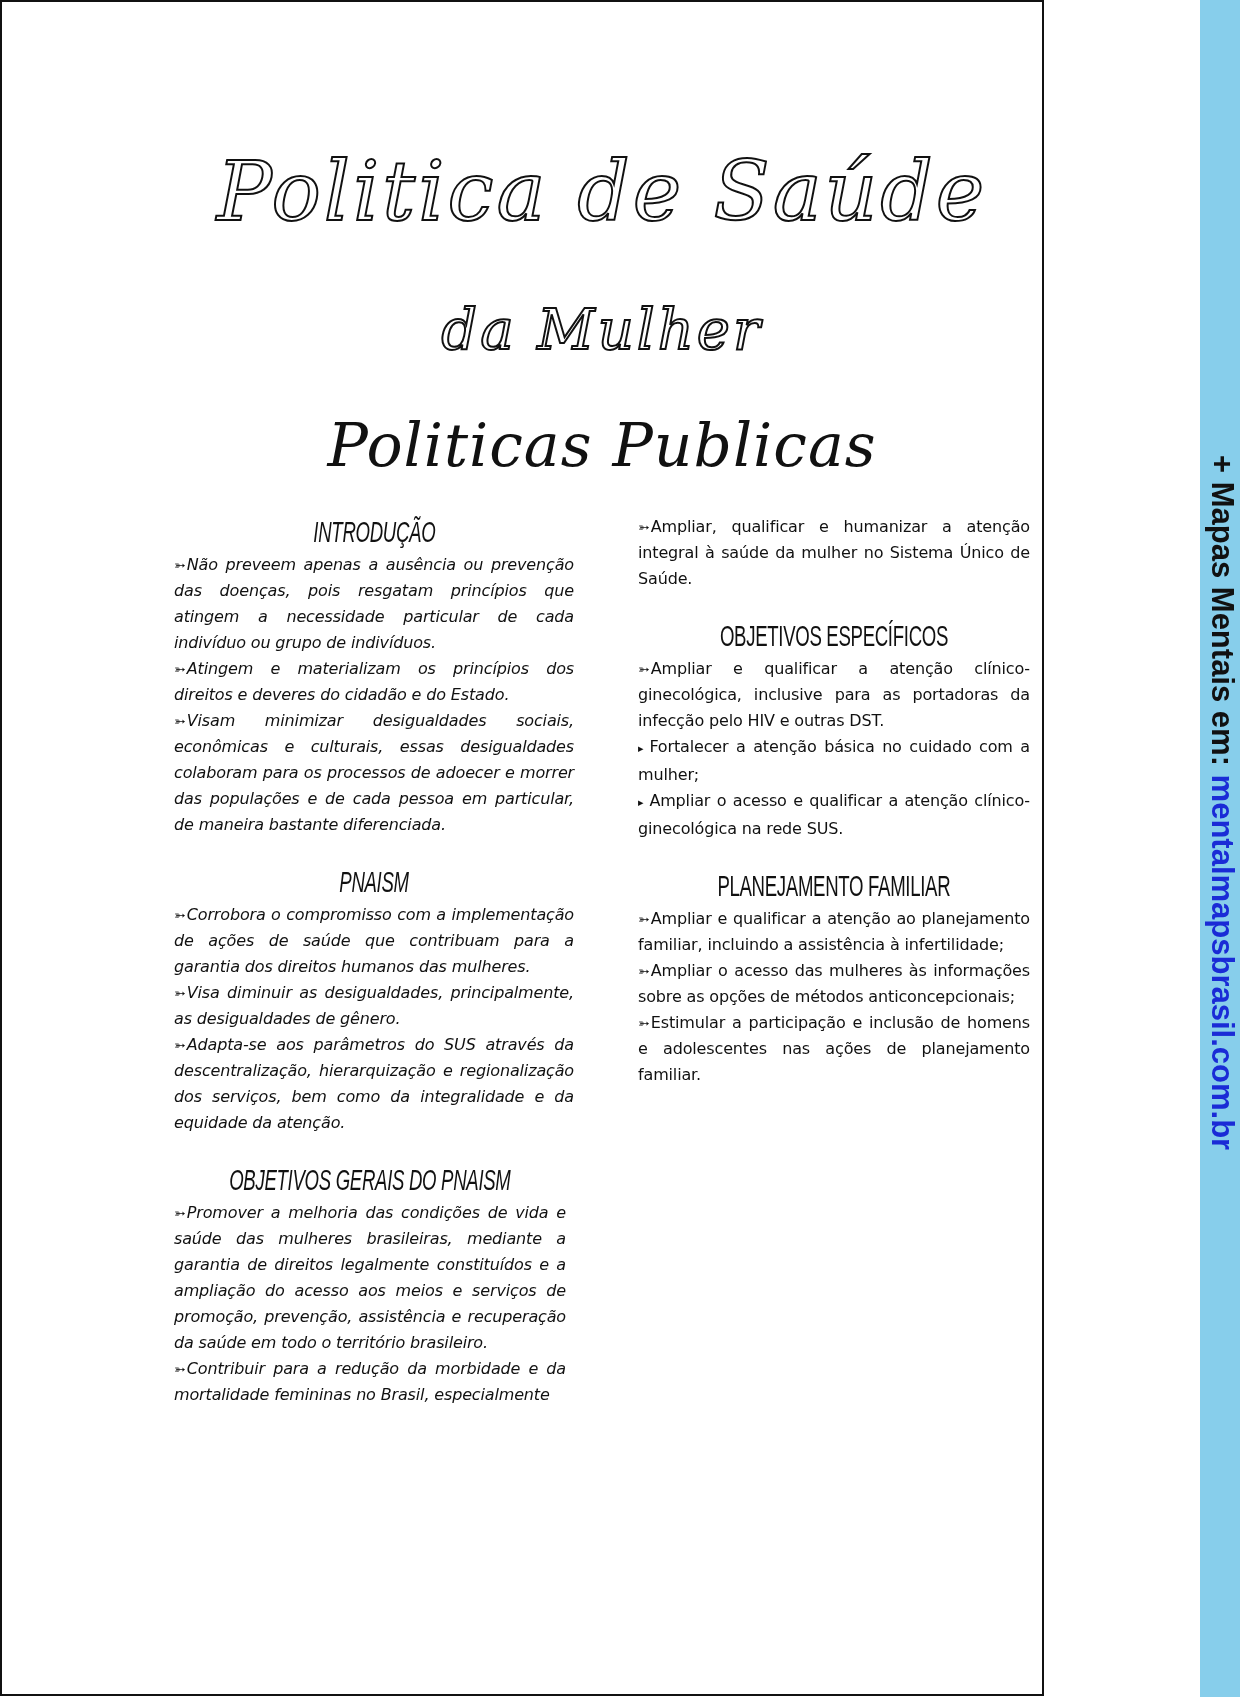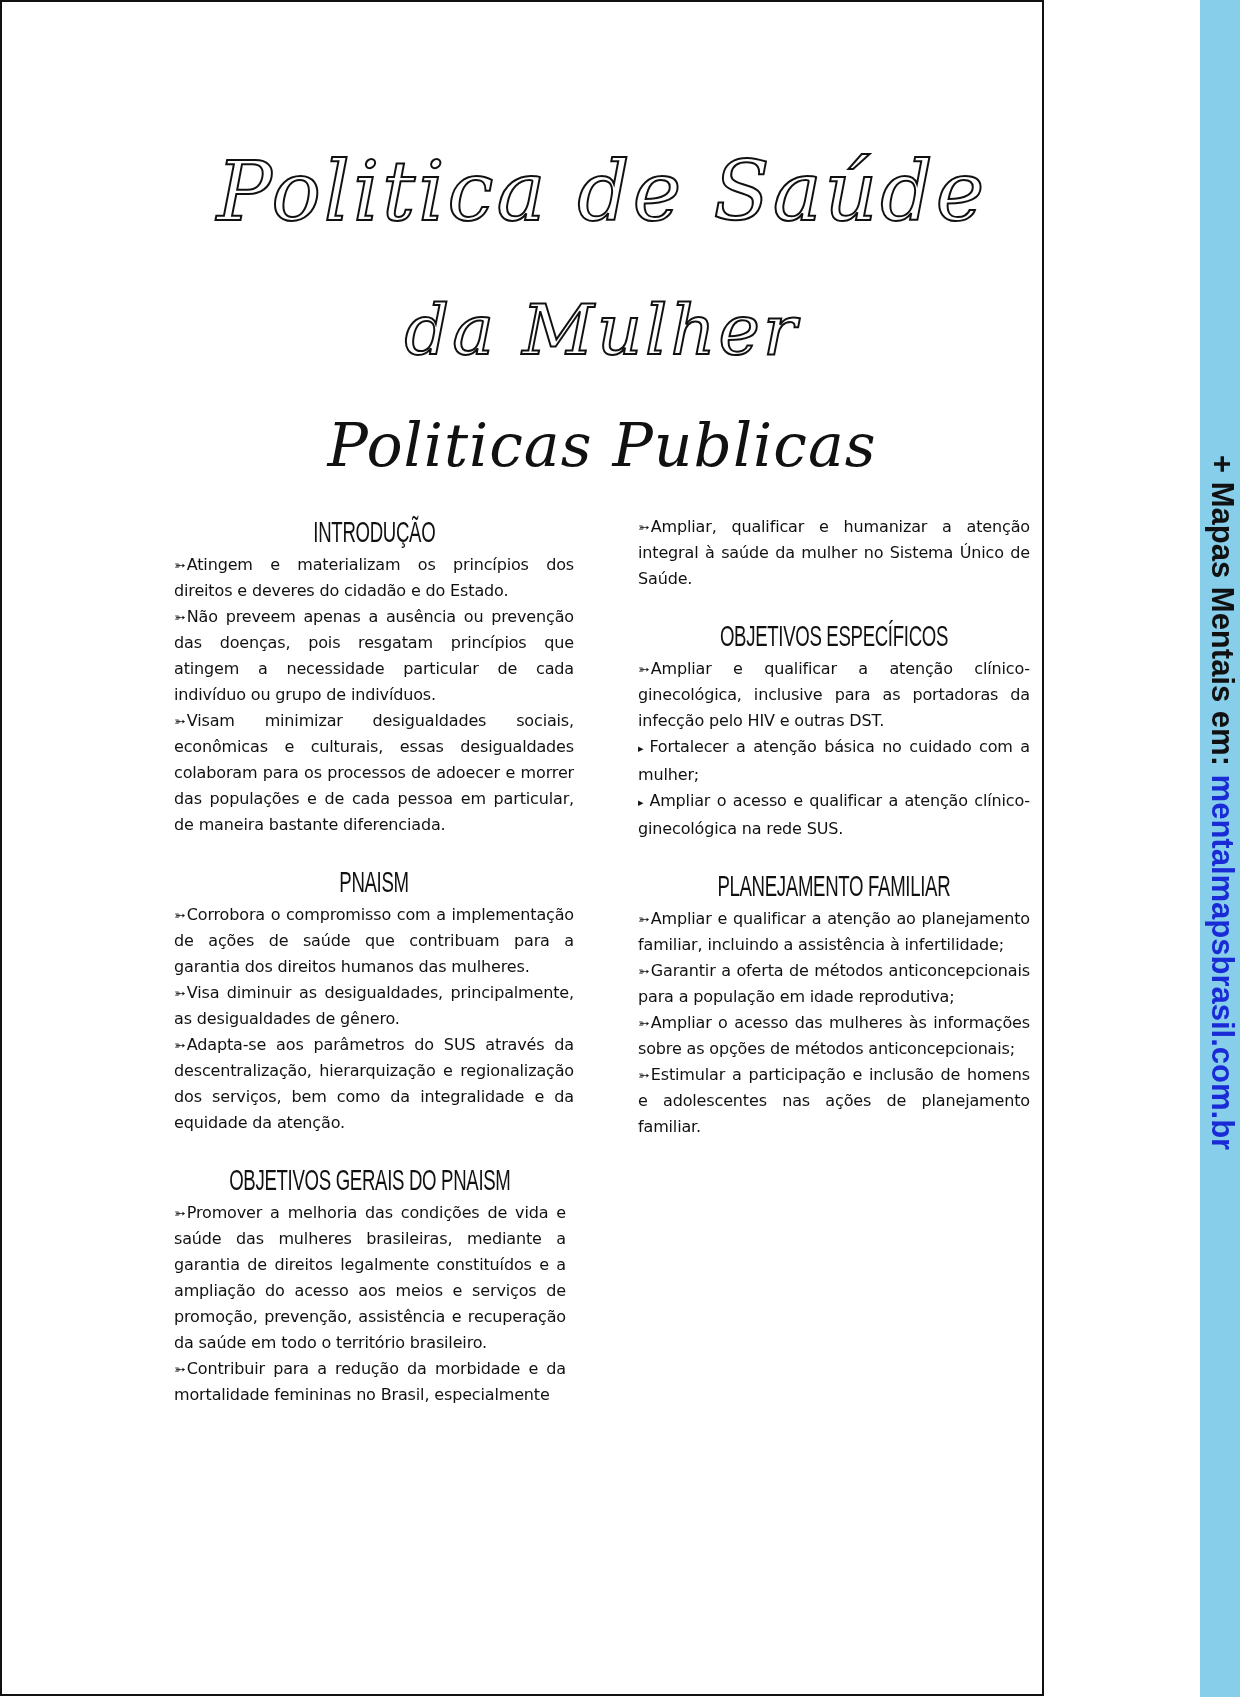--- a/index.html
+++ b/index.html
@@ -26,29 +26,29 @@
   }
   .sidebar-text .url { color: #1a2bd6; }
 
   .title {
     position: absolute; left: 0; width: 1200px; text-align: center;
     font-family: "DejaVu Serif", serif; font-style: italic; font-weight: normal;
     color: #fff; -webkit-text-stroke: 2px #111;
     letter-spacing: 3px;
   }
   .title-line1 { top: 140px; font-size: 82px; line-height: 100px; }
-  .title-line2 { top: 278px; font-size: 70px; line-height: 100px; }
+  .title-line2 { top: 278px; font-size: 56px; line-height: 100px; }
   .subtitle {
     position: absolute; left: 0; width: 1200px; top: 412px; text-align: center;
     font-family: "DejaVu Serif", serif; font-style: italic;
     font-size: 60px; line-height: 62px; color: #111; letter-spacing: 1px;
   }
 
   .col { position: absolute; }
-  .col-left { left: 172px; top: 512px; width: 400px; }
+  .col-left { left: 172px; top: 512px; width: 400px; font-style: italic; }
   .col-right { left: 636px; top: 512px; width: 392px; }
 
   .section-heading {
     text-align: center;
     font-family: "Liberation Sans Narrow", "Liberation Sans", sans-serif;
     font-weight: normal;
     font-size: 30px; line-height: 36px; height: 36px;
     color: #111; letter-spacing: -0.5px;
     transform: scaleX(0.62);
     white-space: nowrap;
@@ -72,22 +72,22 @@
   <div class="title title-line1">Politica de Saúde</div>
   <div class="title title-line2">da Mulher</div>
   <div class="subtitle">Politicas Publicas</div>
 
   <div class="col col-left">
 
     <div class="section">
       <div class="section-heading-wrap">
           <div class="section-heading">INTRODUÇÃO</div>
         </div>
+      <p class="para"><span class="bullet">➳</span><span>Não preveem apenas a ausência ou prevenção das doenças, pois resgatam princípios que atingem a necessidade particular de cada indivíduo ou grupo de indivíduos.</span></p>
       <p class="para"><span class="bullet">➳</span><span>Atingem e materializam os princípios dos direitos e deveres do cidadão e do Estado.</span></p>
-      <p class="para"><span class="bullet">➳</span><span>Não preveem apenas a ausência ou prevenção das doenças, pois resgatam princípios que atingem a necessidade particular de cada indivíduo ou grupo de indivíduos.</span></p>
       <p class="para"><span class="bullet">➳</span><span>Visam minimizar desigualdades sociais, econômicas e culturais, essas desigualdades colaboram para os processos de adoecer e morrer das populações e de cada pessoa em particular, de maneira bastante diferenciada.</span></p>
     </div>
 
     <div class="section">
       <div class="section-heading-wrap">
           <div class="section-heading">PNAISM</div>
         </div>
       <p class="para"><span class="bullet">➳</span><span>Corrobora o compromisso com a implementação de ações de saúde que contribuam para a garantia dos direitos humanos das mulheres.</span></p>
       <p class="para"><span class="bullet">➳</span><span>Visa diminuir as desigualdades, principalmente, as desigualdades de gênero.</span></p>
       <p class="para"><span class="bullet">➳</span><span>Adapta-se aos parâmetros do SUS através da descentralização, hierarquização e regionalização dos serviços, bem como da integralidade e da equidade da atenção.</span></p>
@@ -115,21 +115,20 @@
       <p class="para"><span class="bullet">➳</span><span>Ampliar e qualificar a atenção clínico-ginecológica, inclusive para as portadoras da infecção pelo HIV e outras DST.</span></p>
       <p class="para"><span class="bullet-small">▸</span><span>Fortalecer a atenção básica no cuidado com a mulher;</span></p>
       <p class="para"><span class="bullet-small">▸</span><span>Ampliar o acesso e qualificar a atenção clínico-ginecológica na rede SUS.</span></p>
     </div>
 
     <div class="section" style="margin-top:16px;">
       <div class="section-heading-wrap">
           <div class="section-heading">PLANEJAMENTO FAMILIAR</div>
         </div>
       <p class="para"><span class="bullet">➳</span><span>Ampliar e qualificar a atenção ao planejamento familiar, incluindo a assistência à infertilidade;</span></p>
-      <p class="para"><span class="bullet">➳</span><span>Garantir a oferta de métodos anticoncepcionais para a população em idade reprodutiva;</span></p>
       <p class="para"><span class="bullet">➳</span><span>Ampliar o acesso das mulheres às informações sobre as opções de métodos anticoncepcionais;</span></p>
       <p class="para"><span class="bullet">➳</span><span>Estimular a participação e inclusão de homens e adolescentes nas ações de planejamento familiar.</span></p>
     </div>
   </div>
 </div>
 
 <div class="sidebar">
   <div class="sidebar-text">
     <span>+ Mapas Mentais em: </span><span class="url">mentalmapsbrasil.com.br</span>
   </div>

